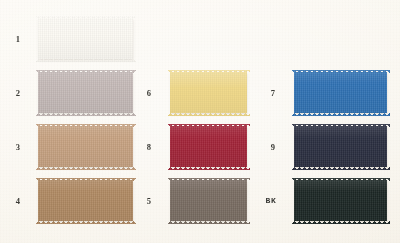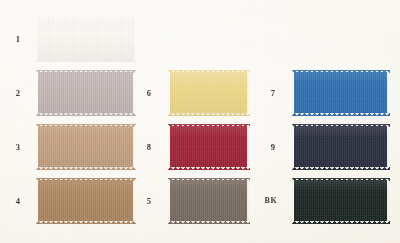--- a/index.html
+++ b/index.html
@@ -32,21 +32,21 @@
     font-size:8.5px;
     font-weight:700;
     color:#3a3a36;
     letter-spacing:.2px;
     text-align:center;
     line-height:1;
     white-space:nowrap;
     transform:translate(-50%,-50%);
     text-shadow:0 0 1px rgba(251,248,242,.9);
   }
-  .label.bk{font-size:8px;letter-spacing:.6px;}
+  .label.bk{font-size:8px;letter-spacing:.6px;font-family:Liberation Mono, monospace;}
 
   
   .swatch{
     position:absolute;
     --c:#ccc;
     background:var(--c);
     
     -webkit-mask:
       
       conic-gradient(from -45deg at 50% 100%, #000 0 90deg, transparent 90deg) 0 0/5px 2.6px repeat-x,

